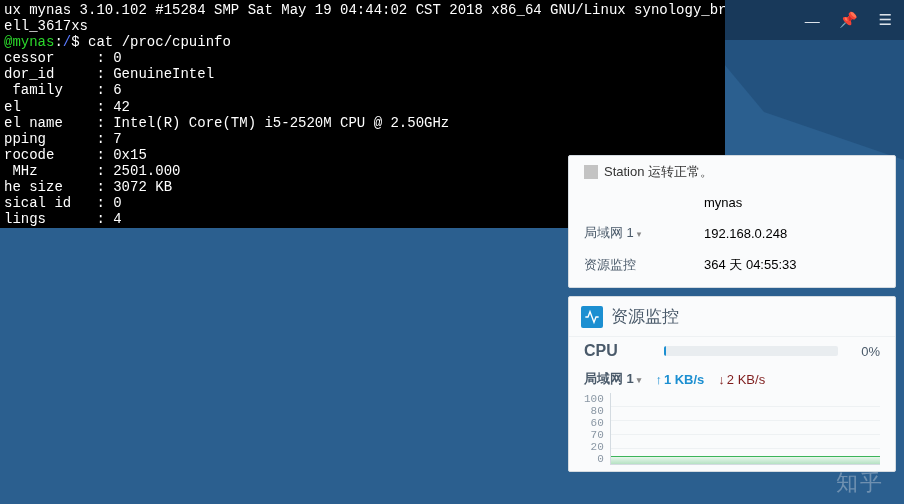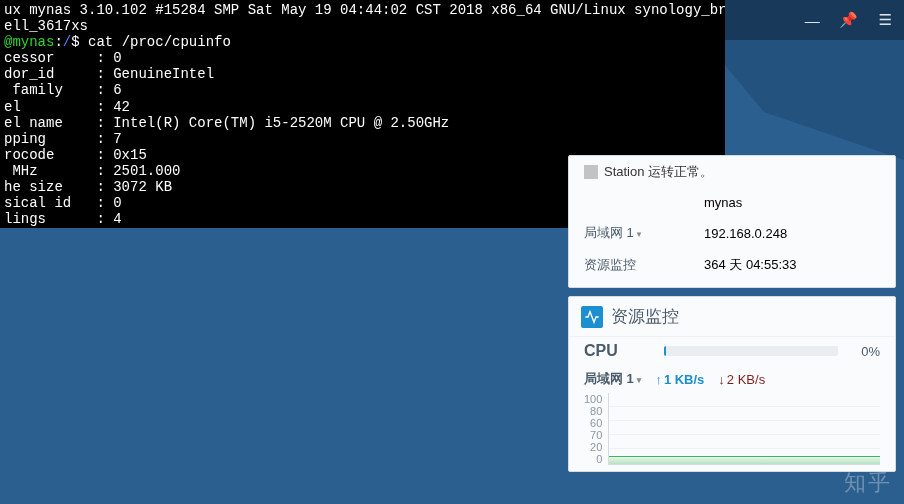--- a/index.html
+++ b/index.html
@@ -125,38 +125,38 @@
     display:flex; align-items:center; padding:5px 15px; gap:14px;
     color:#4a5a6a;
   }
   .net-row .lbl { font-weight:bold; }
   .up  { color:#1c8fd1;font-weight:bold; }
   .dn  { color:#7f1d1d; }
   .arrow-up::before  { content:"↑"; margin-right:2px; }
   .arrow-dn::before  { content:"↓"; margin-right:2px; }
   
   .chart {
-    display:flex; padding:0 15px 0 15px; gap:6px;
+    display:flex; padding:0 15px 0 15px; gap:6px;font-family:Liberation Mono, monospace;
   }
   .ylabels {
     display:flex; flex-direction:column; justify-content:space-between;
     font-size:11px; color:#8a97a4; height:72px; text-align:right;
   }
   .plot {
     flex:1; height:72px; position:relative;
     border:1px solid #d4dbe1; border-top:none; border-right:none;
     background: repeating-linear-gradient(to bottom, transparent 0 13px, #eef1f3 13px 14px);
   }
   .plot-area {
     position:absolute; left:0; bottom:0; right:0; height:8px;
     background: linear-gradient(to top,#b6e2c3 0%, #e8f6ec 100%);
     border-top:1px solid #3cb45a;
   }
   .watermark {
-    position:absolute; right:12px; bottom:6px;
+    position:absolute; right:20px; bottom:6px;
     font-size:22px; color:#b2c2d2; opacity:.5; letter-spacing:2px;
     pointer-events:none;
     margin-top:40px;
   }
 </style>
 </head>
 <body>
 
 <div class="taskbar">
   <span class="tb-icon">—</span>

